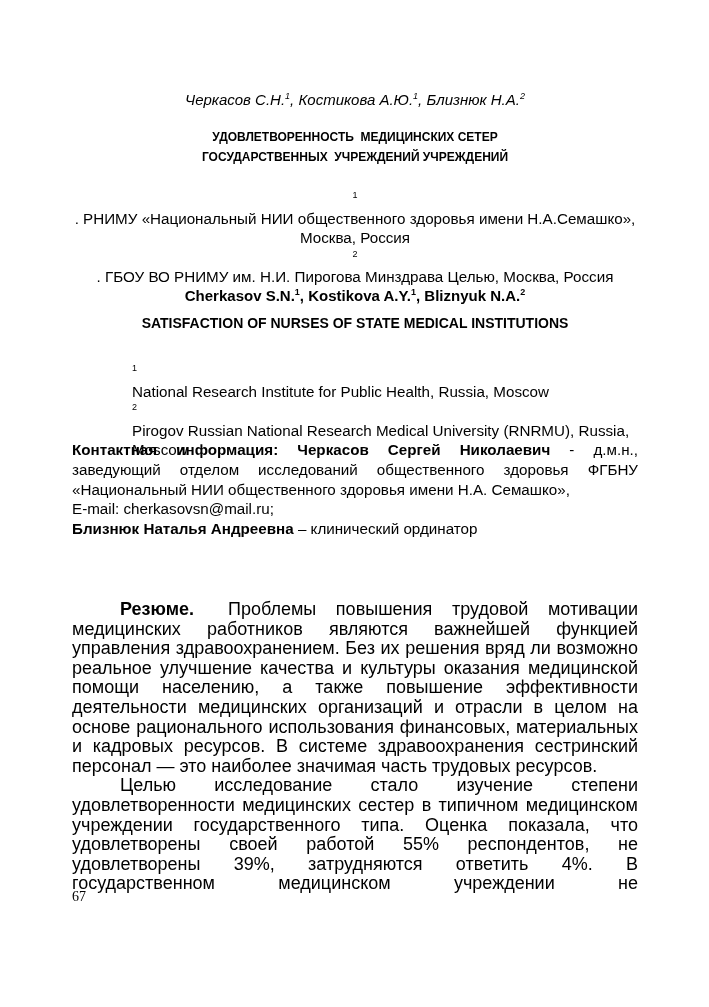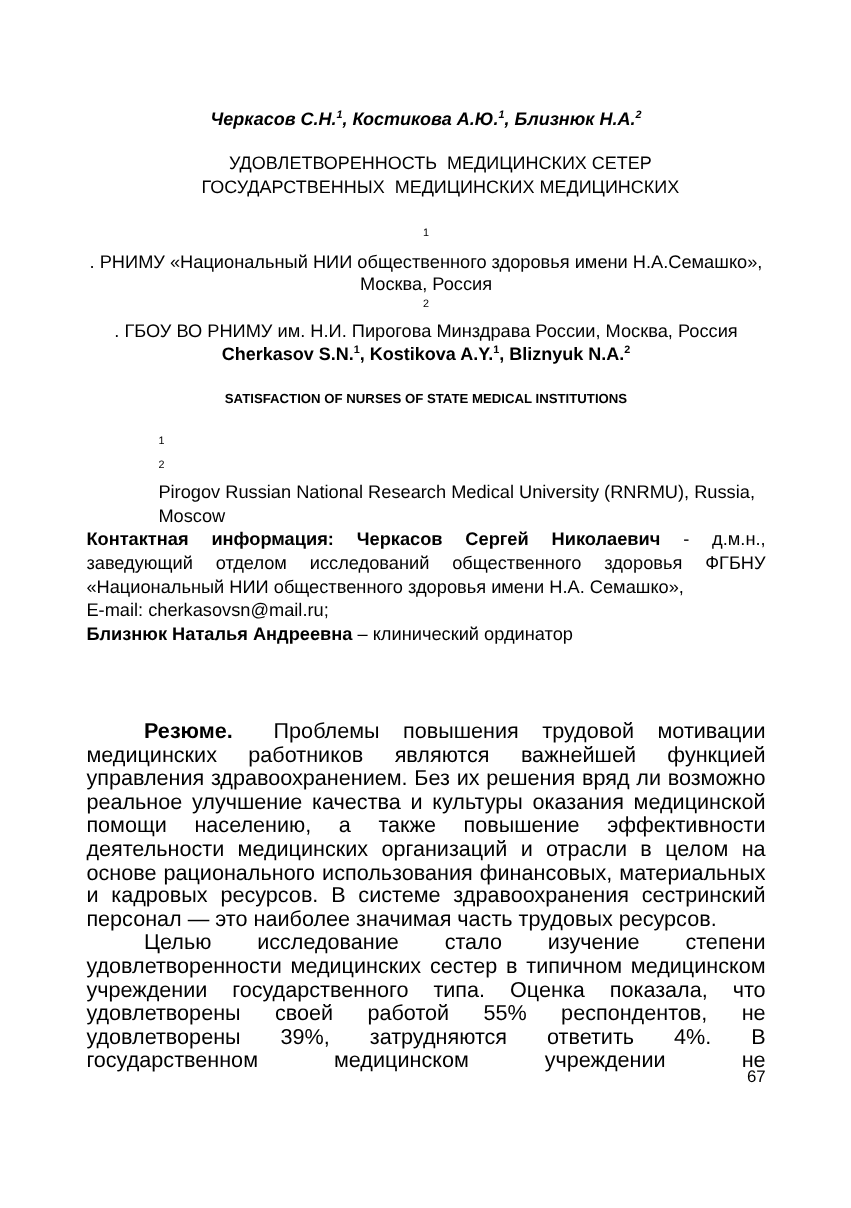--- a/index.html
+++ b/index.html
@@ -21,32 +21,32 @@
       left: 72px;
       top: 0;
       width: 566px;
     }
     .center { text-align: center; }
     .authors-ru {
       position: absolute;
       top: 91px;
       left: 0;
       width: 566px;
-      font-weight: bold;
+      font-weight: normal;
       font-style: italic;
       font-size: 15px;
       line-height: 18px;
     }
     .title-ru {
       position: absolute;
       top: 127px;
-      left: 12px;
+      left: 0;
       width: 566px;
-      font-weight: normal;
-      font-size: 15px;
+      font-weight: bold;
+      font-size: 12px;
       line-height: 20px;
     }
     .title-ru span { display: block; white-space: pre; }
     .affil-ru {
       position: absolute;
       top: 189px;
       left: 0;
       width: 566px;
       font-size: 15.2px;
       line-height: 19.5px;
@@ -61,25 +61,25 @@
       position: absolute;
       top: 287px;
       left: 0;
       width: 566px;
       font-weight: bold;
       font-size: 15px;
       line-height: 18px;
     }
     .title-en {
       position: absolute;
-      top: 323px;
+      top: 313px;
       left: 0;
       width: 566px;
       font-weight: bold;
-      font-size: 11px;
+      font-size: 14px;
       line-height: 20px;
     }
     .affil-en {
       position: absolute;
       top: 362px;
       left: 60px;
       width: 506px;
       font-size: 15.2px;
       line-height: 19.5px;
     }
@@ -104,54 +104,54 @@
       line-height: 19.6px;
       text-align: justify;
     }
     .abstract p { margin: 0; text-indent: 48px; }
     .abstract .resume-label { font-weight: bold; margin-right: 34px; }
     .page-number {
       position: absolute;
       top: 888px;
       left: 0;
       width: 566px;
-      text-align: right;
-      font-family: Liberation Sans, sans-serif;
+      text-align: left;
+      font-family: Liberation Serif, serif;
       font-size: 14px;
       line-height: 18px;
     }
     .last-line-justify { text-align-last: justify; }
   </style>
 </head>
 <body>
 
 <div class="page">
 
   <div class="authors-ru center">
     <span><span>Черкасов С.Н.</span><sup>1</sup><span>, </span></span><span><span>Костикова А.Ю.</span><sup>1</sup><span>, </span></span><span><span>Близнюк Н.А.</span><sup>2</sup></span>
   </div>
 
   <div class="title-ru center">
     <span>УДОВЛЕТВОРЕННОСТЬ  МЕДИЦИНСКИХ СЕТЕР</span>
-    <span>ГОСУДАРСТВЕННЫХ  МЕДИЦИНСКИХ МЕДИЦИНСКИХ</span>
+    <span>ГОСУДАРСТВЕННЫХ  УЧРЕЖДЕНИЙ УЧРЕЖДЕНИЙ</span>
   </div>
 
   <div class="affil-ru center">
     <span><sup>1</sup><span>. РНИМУ «Национальный НИИ общественного здоровья имени Н.А.Семашко», Москва, Россия</span></span>
-    <span><sup>2</sup><span>. ГБОУ ВО РНИМУ им. Н.И. Пирогова Минздрава России, Москва, Россия</span></span>
+    <span><sup>2</sup><span>. ГБОУ ВО РНИМУ им. Н.И. Пирогова Минздрава Целью, Москва, Россия</span></span>
   </div>
 
   <div class="authors-en center">
     <span><span>Cherkasov S.N.</span><sup>1</sup><span>, </span></span><span><span>Kostikova A.Y.</span><sup>1</sup><span>, </span></span><span><span>Bliznyuk N.A.</span><sup>2</sup></span>
   </div>
 
   <div class="title-en center">SATISFACTION OF NURSES OF STATE MEDICAL INSTITUTIONS</div>
 
   <div class="affil-en">
-    <span><sup>1</sup></span>
+    <span><sup>1</sup><span>National Research Institute for Public Health, Russia, Moscow</span></span>
     <span><sup>2</sup><span>Pirogov Russian National Research Medical University (RNRMU), Russia, Moscow</span></span>
   </div>
 
   <div class="contact">
     <p><b>Контактная информация:</b> <b>Черкасов Сергей Николаевич</b><span> - д.м.н., заведующий отделом исследований общественного здоровья ФГБНУ «Национальный НИИ общественного здоровья имени Н.А. Семашко»,</span></p>
     <p>E-mail: cherkasovsn@mail.ru;</p>
     <p><b>Близнюк Наталья Андреевна</b><span> – клинический ординатор</span></p>
   </div>
 
   <div class="abstract">

